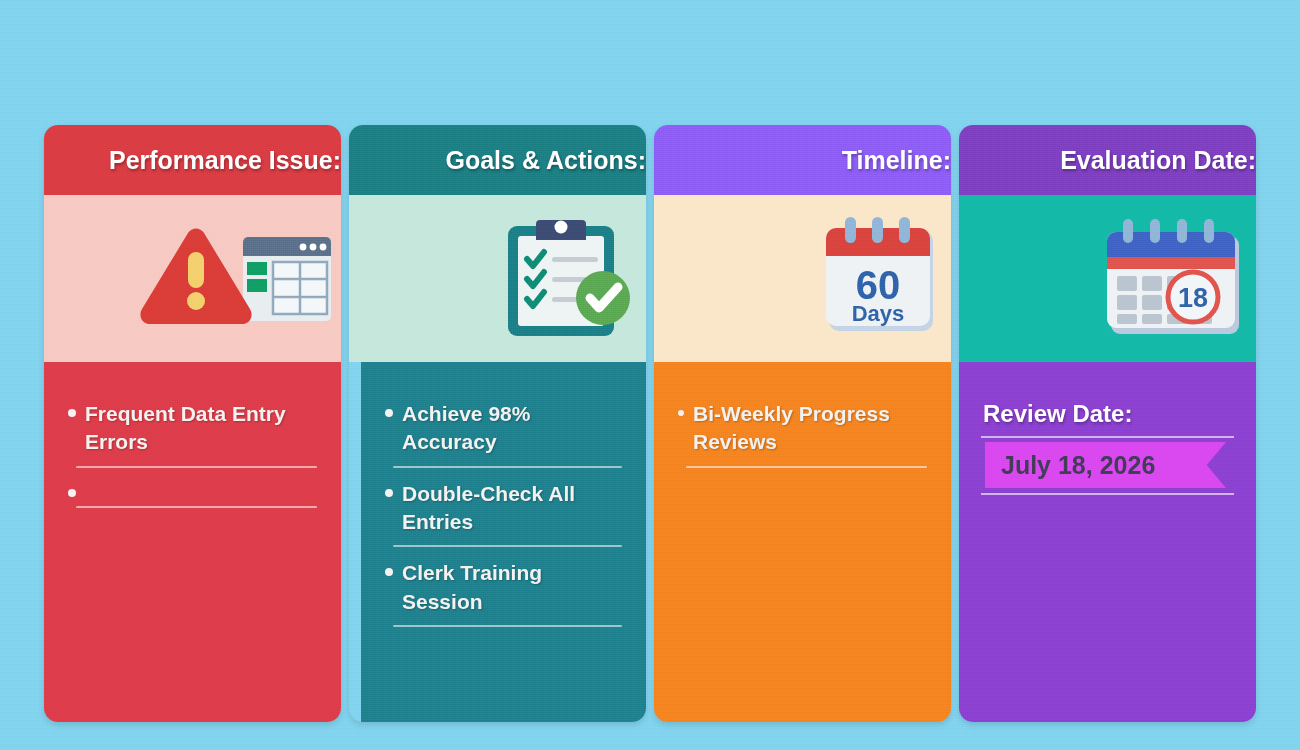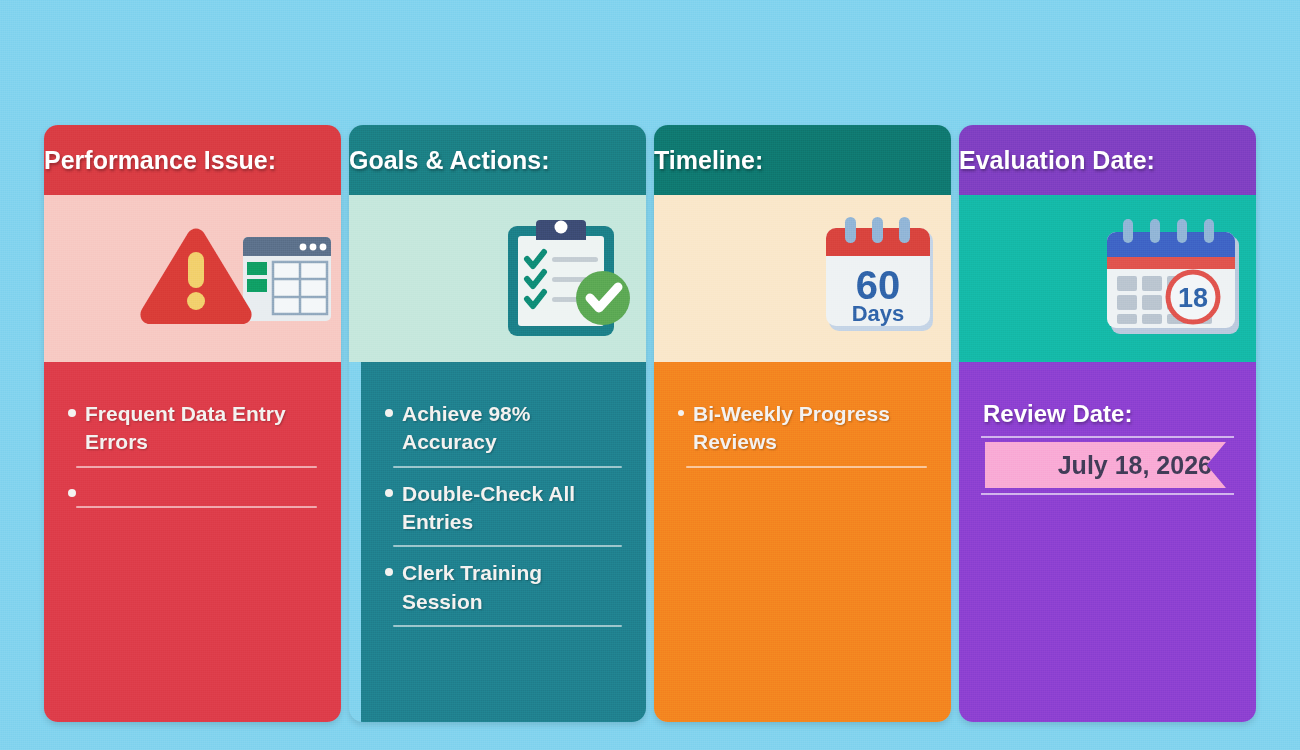--- a/index.html
+++ b/index.html
@@ -67,21 +67,21 @@
     border-radius: 14px;
     overflow: hidden;
     display: flex;
     flex-direction: column;
     box-shadow: 0 3px 6px rgba(0,0,0,.13);
   }
   .card-header {
     height: 70px;
     display: flex;
     align-items: center;
-    justify-content: flex-start;
+    justify-content: flex-end;
     flex: 0 0 auto;
   }
   .card-header span {
     color: #ffffff;
     font-size: 25px;
     font-weight: bold;
     text-shadow: 1px 2px 3px rgba(0,0,0,.32);
     white-space: nowrap;
   }
   .card-icon {
@@ -135,26 +135,27 @@
   }
   .review-rule {
     height: 2px;
     background: rgba(255,255,255,.6);
     margin: 8px 2px 0 2px;
   }
   .ribbon {
     position: relative;
     margin: 4px 10px 0 6px;
     height: 46px;
-    background: #f9a8d4;
+    background: #d946ef;
     display: flex;
     align-items: center;
-    justify-content: flex-end;
+    justify-content: flex-start;
     box-shadow: 0 2px 3px rgba(0,0,0,.18);
     clip-path: polygon(0 0, 100% 0, 92% 50%, 100% 100%, 0 100%);
+    padding-left: 16px;
   }
   .ribbon span {
     color: #3f3a55;
     font-size: 25px;
     font-weight: bold;
     margin-right: 14px;
   }
   .ribbon-rule {
     height: 2px;
     background: rgba(255,255,255,.6);
@@ -257,21 +258,21 @@
           <div class="bullet-line">
             <span class="bullet-dot"></span>
             <span>Clerk Training Session</span>
           </div>
           <div class="divider"></div>
         </div>
       </div>
     </div>
 
     <div class="card">
-      <div class="card-header" style="background:#0f766e;">
+      <div class="card-header" style="background:#8b5cf6;">
         <span>Timeline:</span>
       </div>
       <div class="card-icon" style="background:#fae7c9;">
         <svg width="140" height="135" viewBox="0 0 140 135">
           <rect x="18" y="20" width="104" height="100" rx="10" fill="#c3d3e6"></rect>
           <rect x="15" y="17" width="104" height="98" rx="10" fill="#eef2f4"></rect>
           <path d="M15 27a10 10 0 0 1 10-10h84a10 10 0 0 1 10 10v18H15z" fill="#d8423c"></path>
           <g fill="#8fb4d6">
             <rect x="34" y="6" width="11" height="26" rx="5.5"></rect>
             <rect x="61" y="6" width="11" height="26" rx="5.5"></rect>

